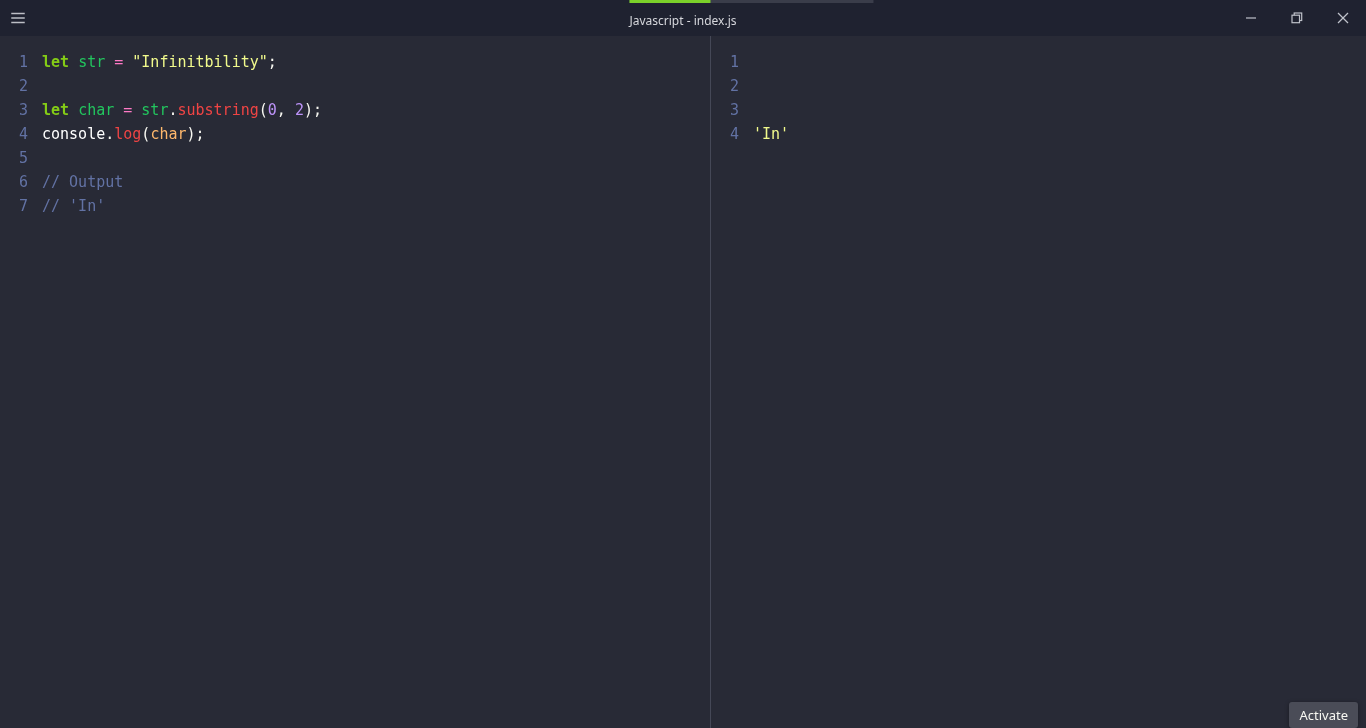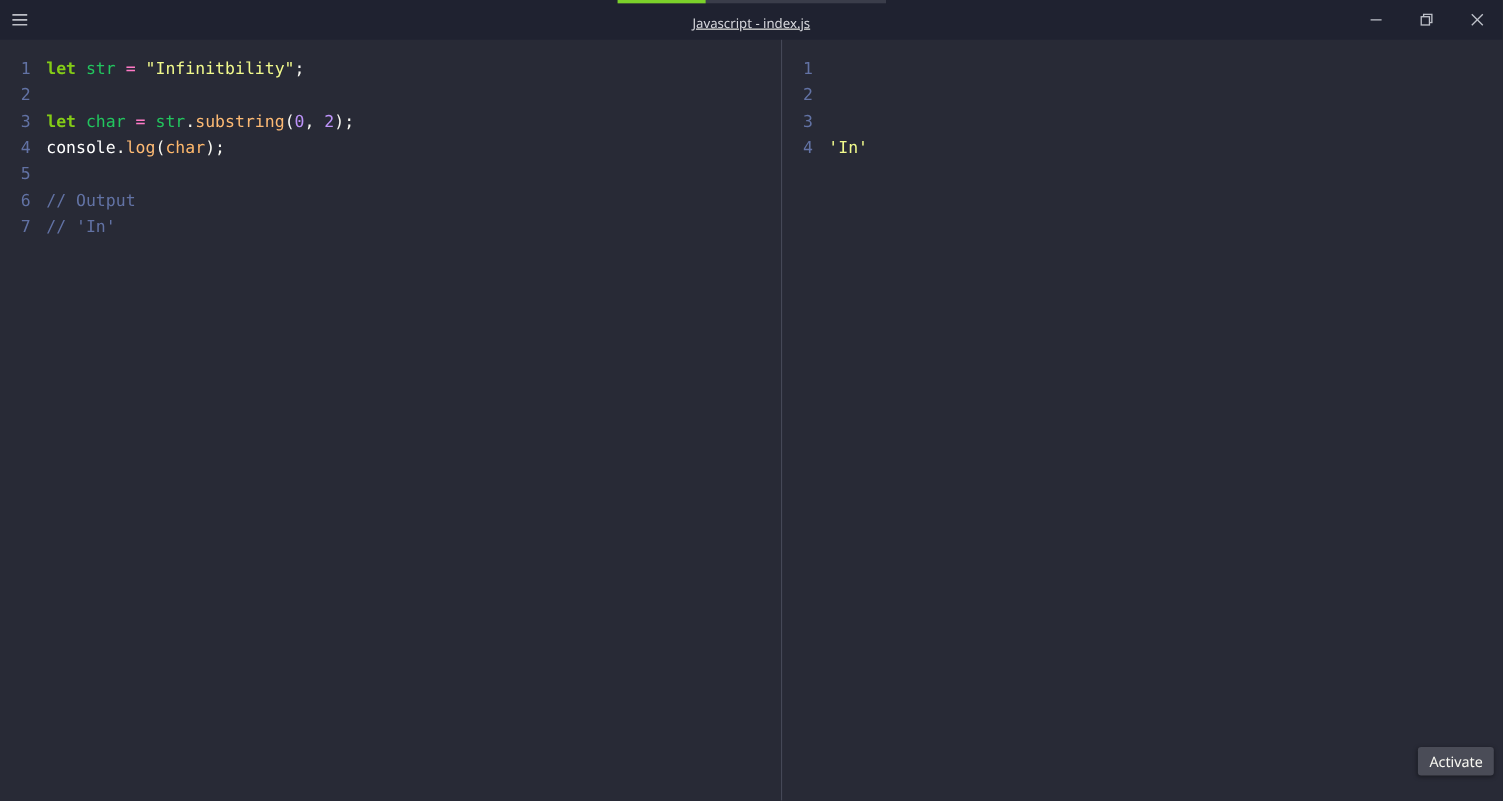--- a/index.html
+++ b/index.html
@@ -39,23 +39,22 @@
   }
   .hamburger svg { width: 18px; height: 18px; }
   .title {
     position: absolute;
     left: 50%;
     transform: translateX(-50%);
     top: 0;
     height: 36px;
     display: flex;
     flex-direction: column;
-    align-items: center;
+    align-items: flex-start;
     justify-content: center;
-    text-decoration: underline;
   }
   .title .progress {
     position: absolute;
     top: 0;
     width: 244px;
     height: 3px;
     background: #3a3d4a;
   }
   .title .progress::before {
     content: "";
@@ -122,31 +121,31 @@
   }
   .content {
     white-space: pre;
     font-family: "Consolas","Menlo","Monaco",monospace;
   }
   
   .t-keyword   { color: #84cc16; font-weight: bold; }
   .t-op        { color: #ff79c6; }
   .t-string    { color: #f1fa8c; }
   .t-punct     { color: #f8f8f2; }
-  .t-func      { color: #fdba74; }
+  .t-func      { color: #ef4444; }
   .t-object    { color: #ffffff; }
   .t-number    { color: #bd93f9; }
   .t-comment   { color: #6272a4; margin-top: 48px; }
   .t-param     { color: #ffb86c; }
   .t-plain     { color: #22c55e; }
   
   .activate {
     position: absolute;
     right: 8px;
-    bottom: 23px;
+    bottom: 0;
     background: #4a4c57;
     color: #f8f8f2;
     font-family: system-ui, -apple-system, "Segoe UI", sans-serif;
     font-size: 13px;
     padding: 4px 10px;
     border-radius: 3px;
     cursor: pointer;
     box-shadow: 0 1px 4px rgba(0,0,0,0.4);
   }
 </style>

